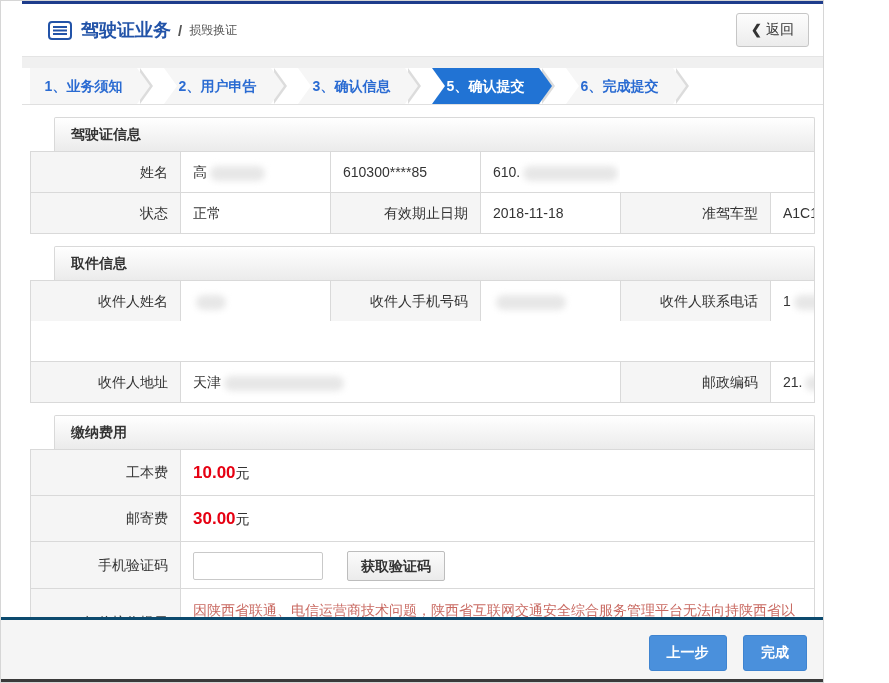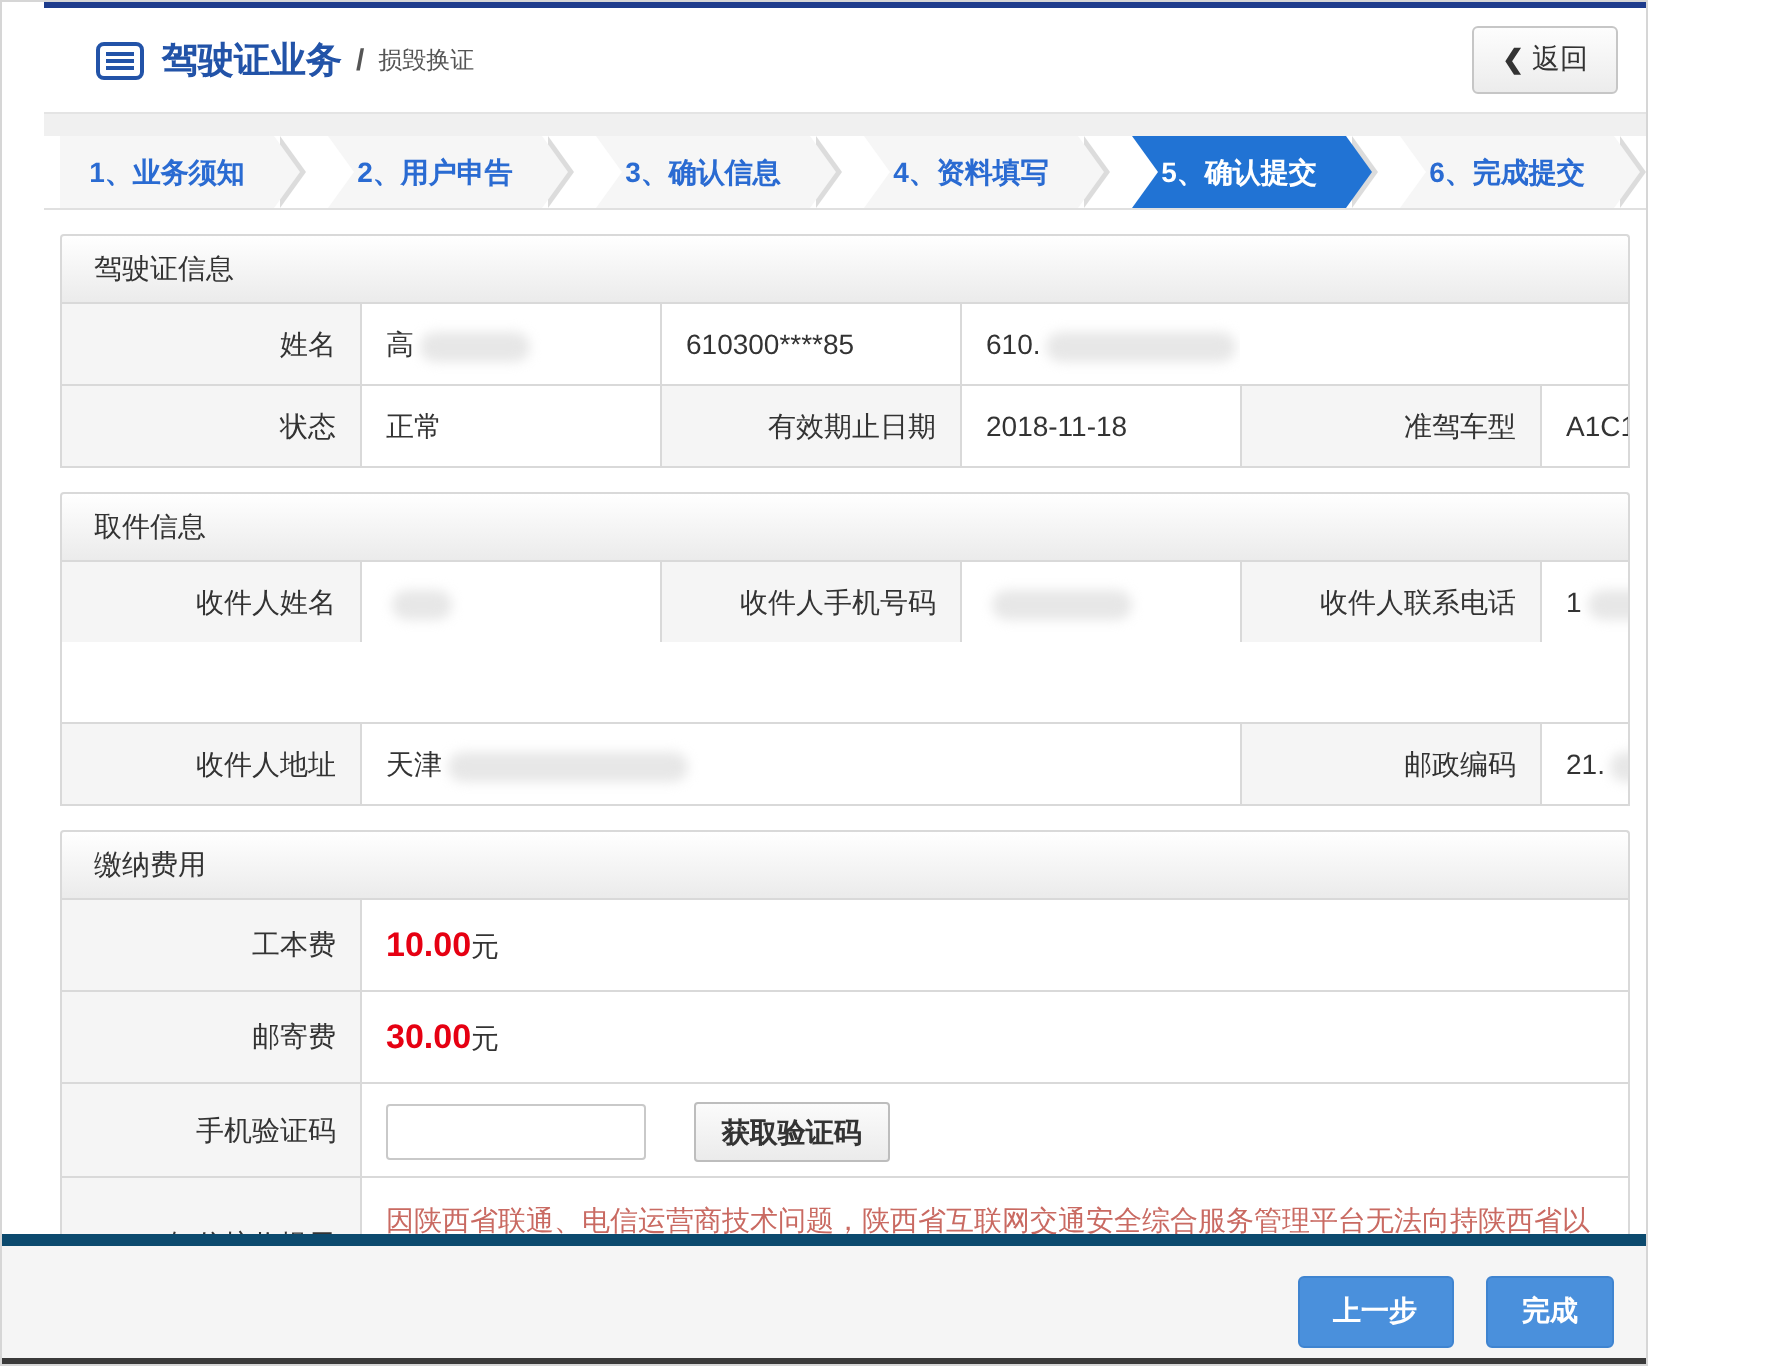--- a/index.html
+++ b/index.html
@@ -30,23 +30,23 @@
     content:''; position:absolute; top:0; width:0; height:0;
     border-top:18px solid transparent; border-bottom:18px solid transparent; }
   .step .arrow-line { left:100%; margin-left:3px; border-left:13px solid #dcdcdc; }
   .step .arrow-fill { left:100%; border-left:13px solid #f6f6f6; z-index:2; }
   .step .notch { left:0; border-left:13px solid #fff; z-index:3; }
   .step.active { background:#2173d4; color:#fff; }
   .step.active .arrow-fill { border-left-color:#2173d4; }
 
   
   .section { margin:12px 8px 0 8px; }
-  .sec-head { height:34px; line-height:33px; padding-left:16px; font-size:14px; font-weight:normal; color:#333;
+  .sec-head { height:34px; line-height:33px; padding-left:16px; font-size:14px; font-weight:bold; color:#333;
               background:linear-gradient(#ffffff,#ebebeb); border:1px solid #d9d9d9; border-bottom:none;
-              border-radius:2px 2px 0 0; }
+              border-radius:2px 2px 0 0;margin-left:24px; }
   .tbl { border:1px solid #d9d9d9; }
   .row { display:grid; }
   .row + .row { border-top:1px solid #d9d9d9; }
   .cols6 { grid-template-columns:149px 150px 150px 140px 150px 1fr; }
   .cols4-span { grid-template-columns:149px 440px 150px 1fr;margin-top:40px; }
   .cols2 { grid-template-columns:149px 1fr; }
   .cell { height:40px; line-height:40px; font-size:14px; color:#333; white-space:nowrap; overflow:hidden; }
   .cell + .cell { border-left:1px solid #d9d9d9; }
   .lbl { background:#f5f5f5; text-align:right; padding-right:12px; }
   .val { background:#fff; text-align:left; padding-left:12px; }
@@ -66,21 +66,21 @@
   .row-notice .val { height:66px; line-height:23px; white-space:normal; padding:10px 14px 10px 12px;
                      color:#c96a62; font-size:14px; }
 
   
   .redact { display:inline-block; height:15px; background:#e7e7e7; border-radius:8px;
             filter:blur(3px); vertical-align:middle; margin-left:3px; }
   .w30{width:30px} .w55{width:55px} .w70{width:70px} .w95{width:95px} .w120{width:120px}
 
   
   .footer { position:absolute; left:0; right:0; bottom:3px; height:62px; background:#f5f5f5;
-            border-top:6px solid #0c4a6e; text-align:right; padding:15px 16px 0 0; }
+            border-top:3px solid #0c4a6e; text-align:right; padding:15px 16px 0 0; }
   .bottom-strip { position:absolute; left:0; right:0; bottom:0; height:3px; background:#3a3a3a; }
   .btn-primary { display:inline-block; min-width:58px; padding:8px 17px; margin-left:12px; background:#4a90dc;
                  border:1px solid #3f84d0; border-radius:3px; color:#fff; font-size:14px; font-weight:bold;
                  text-align:center; cursor:pointer; }
 </style>
 </head>
 <body>
 
 <div class="page">
   <div class="topbar"></div>
@@ -102,23 +102,20 @@
 
   <div class="steps">
     <div class="step">
       <span>1、业务须知</span><i class="arrow-line"></i><i class="arrow-fill"></i>
     </div>
     <div class="step">
       <span>2、用户申告</span><i class="arrow-line"></i><i class="arrow-fill"></i><i class="notch"></i>
     </div>
     <div class="step">
       <span>3、确认信息</span><i class="arrow-line"></i><i class="arrow-fill"></i><i class="notch"></i>
-    </div>
-    <div class="step">
-      <span>4、资料填写</span><i class="arrow-line"></i><i class="arrow-fill"></i><i class="notch"></i>
     </div>
     <div class="step active">
       <span>5、确认提交</span><i class="arrow-line"></i><i class="arrow-fill"></i><i class="notch"></i>
     </div>
     <div class="step">
       <span>6、完成提交</span><i class="arrow-line"></i><i class="arrow-fill"></i><i class="notch"></i>
     </div>
   </div>
 
   <div class="section">

